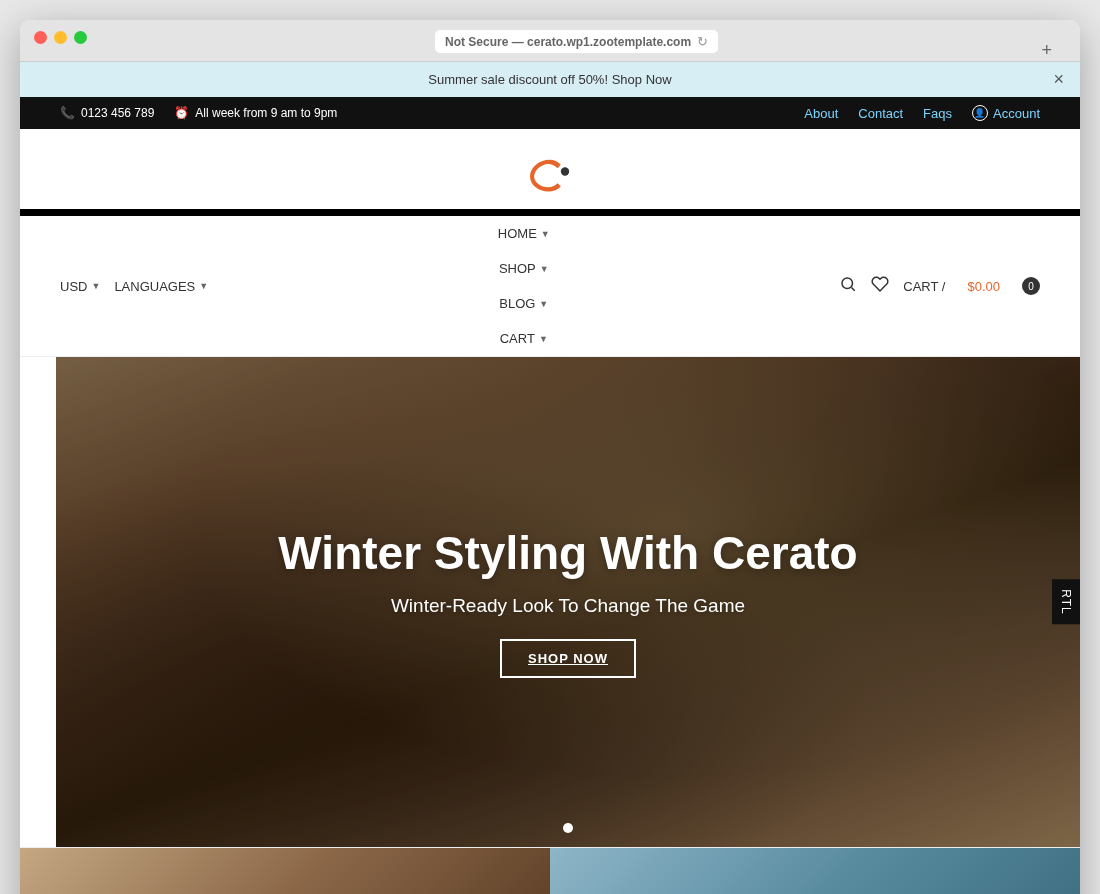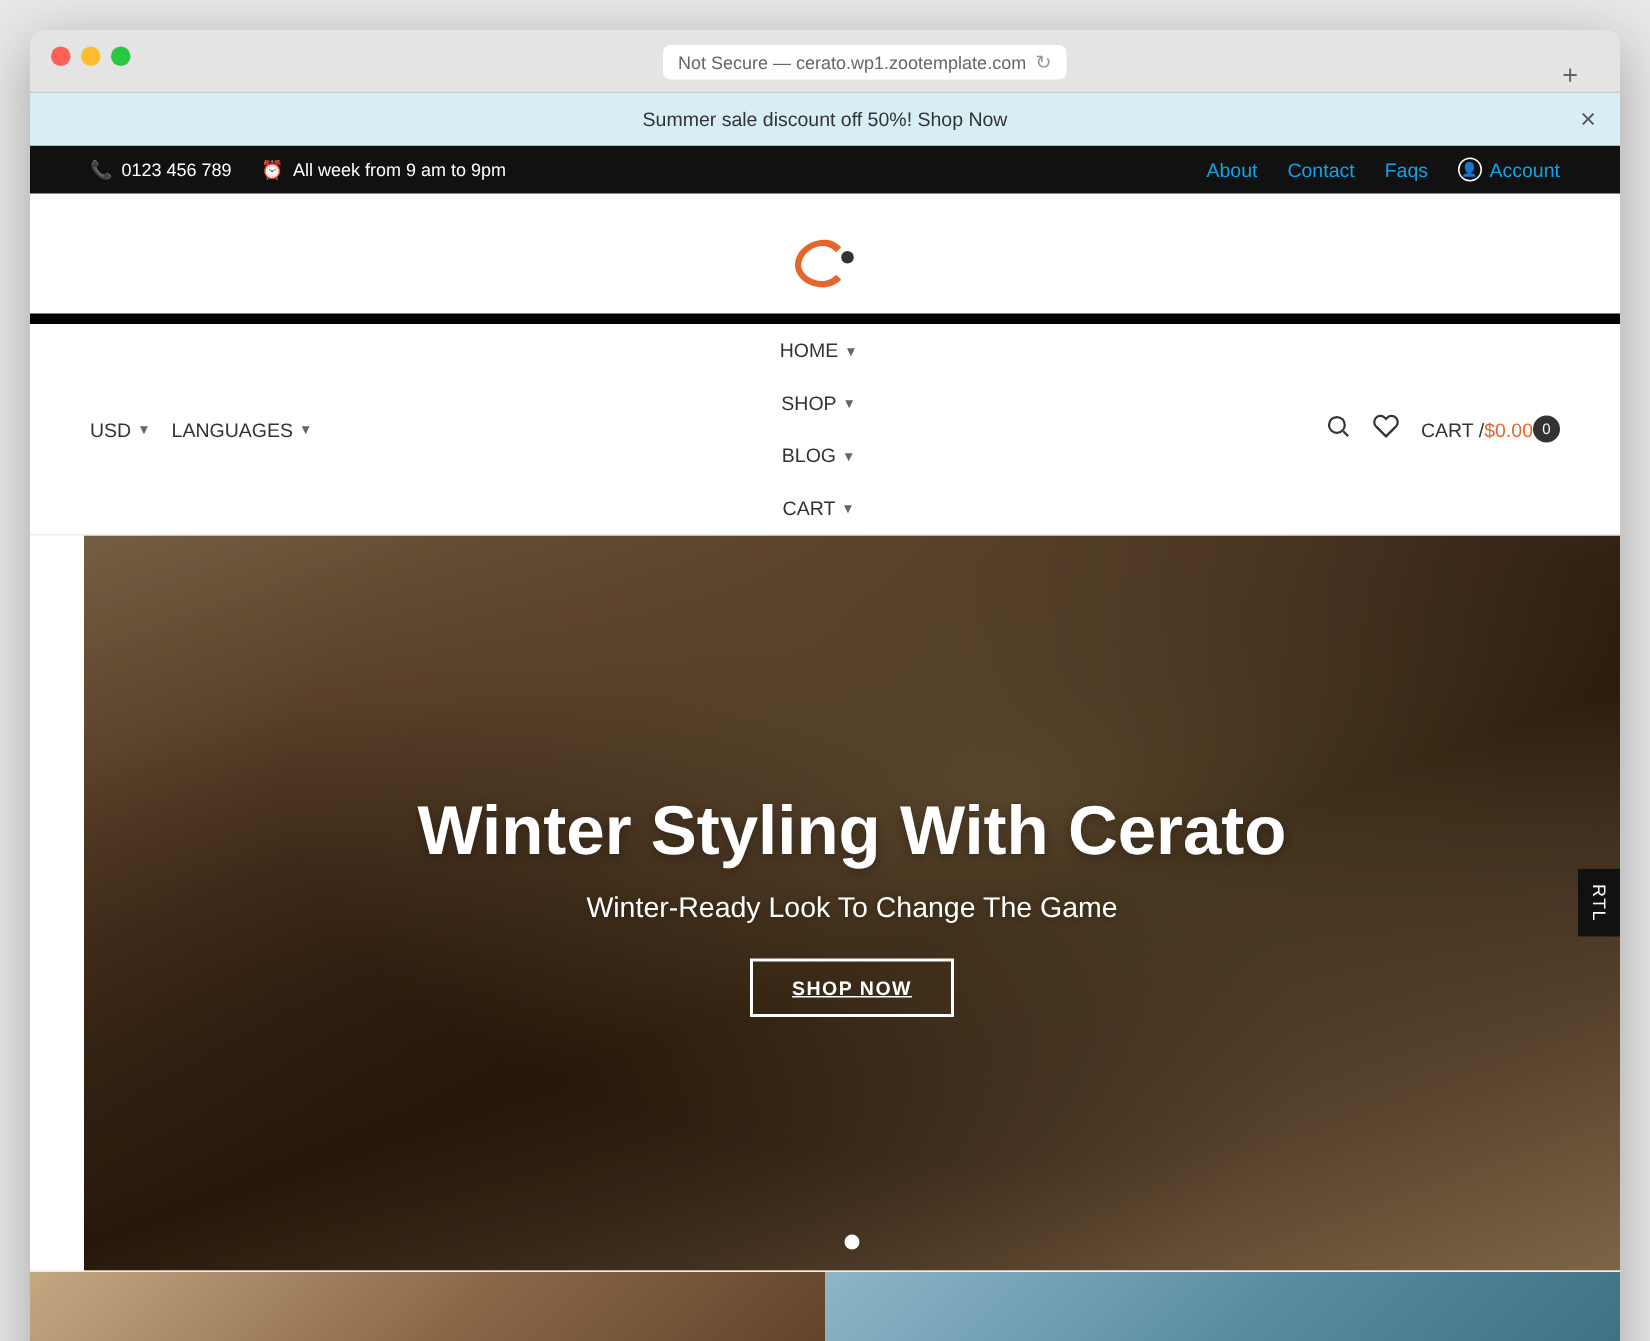--- a/index.html
+++ b/index.html
@@ -9,56 +9,56 @@
     .browser-window { width: 1060px; background: #f0f0f0; border-radius: 10px; box-shadow: 0 10px 40px rgba(0,0,0,0.3); overflow: hidden; }
 
     
     .browser-chrome { background: #e4e4e4; padding: 10px 14px 8px; border-bottom: 1px solid #ccc; }
     .traffic-lights { display: flex; gap: 7px; margin-bottom: 8px; }
     .traffic-light { width: 13px; height: 13px; border-radius: 50%; }
     .tl-red { background: #ff5f56; }
     .tl-yellow { background: #ffbd2e; }
     .tl-green { background: #27c93f; }
     .address-bar { display: flex; align-items: center; background: white; border-radius: 5px; padding: 4px 10px; font-size: 12px; color: #666; position: relative; max-width: 420px; margin: 0 auto; }
-    .address-bar-text { flex: 1; text-align: center; }
+    .address-bar-text { flex: 1; text-align: center; font-weight: bold; }
     .refresh-icon { margin-left: 6px; color: #999; font-size: 13px; cursor: pointer; }
     .new-tab-btn { position: absolute; right: 14px; top: 10px; font-size: 18px; color: #666; cursor: pointer; }
 
     
     .notification-bar { background: #d8eef5; padding: 10px 20px; display: flex; align-items: center; justify-content: center; position: relative; font-size: 13px; color: #333; }
     .close-notification { position: absolute; right: 16px; font-size: 18px; cursor: pointer; color: #555; background: none; border: none; }
 
     
     .website { background: white; }
 
     
     .top-bar { background: #111; padding: 8px 40px; display: flex; align-items: center; justify-content: space-between; }
     .top-bar-left { display: flex; align-items: center; gap: 20px; color: white; font-size: 12px; }
     .top-bar-info { display: flex; align-items: center; gap: 6px; }
     .top-bar-icon { font-size: 12px; }
     .top-bar-right { display: flex; align-items: center; gap: 20px; }
-    .top-bar-right a { color: #0ea5e9; text-decoration: none; font-size: 13px; }
+    .top-bar-right a { color: #7dd3fc; text-decoration: none; font-size: 13px; }
     .account-link { display: flex; align-items: center; gap: 5px; color: white; text-decoration: none; font-size: 13px; }
     .account-icon { width: 16px; height: 16px; border: 1.5px solid white; border-radius: 50%; display: flex; align-items: center; justify-content: center; font-size: 9px; }
 
     
     .header { padding: 20px 40px 10px; display: flex; justify-content: center; align-items: center; }
     .logo { display: flex; align-items: center; justify-content: center; }
     .logo-svg { width: 50px; height: 50px; }
 
     
     .nav-bar { padding: 10px 40px; display: flex; align-items: center; justify-content: space-between; border-top: 7px solid #000000; border-bottom: 1px solid #eee; }
     .nav-left { display: flex; align-items: center; gap: 14px; }
     .nav-selector { display: flex; align-items: center; gap: 4px; font-size: 13px; color: #333; cursor: pointer; }
     .nav-center { display: flex; align-items: center; gap: 20px; flex-direction: column; }
     .nav-item { display: flex; align-items: center; gap: 4px; font-size: 13px; color: #333; cursor: pointer; text-decoration: none; font-weight: 500; }
     .chevron { font-size: 9px; color: #666; }
     .nav-right { display: flex; align-items: center; gap: 14px; }
     .nav-icon-btn { background: none; border: none; cursor: pointer; font-size: 17px; color: #333; }
-    .cart-btn { display: flex; align-items: center; gap: 0; font-size: 13px; color: #333; cursor: pointer; font-weight: 500; }
+    .cart-btn { display: flex; align-items: center; gap: 22px; font-size: 13px; color: #333; cursor: pointer; font-weight: 500; }
     .cart-price { color: #e5652a; }
     .cart-badge { background: #333; color: white; border-radius: 50%; width: 18px; height: 18px; display: flex; align-items: center; justify-content: center; font-size: 10px; }
 
     
     .hero { position: relative; height: 490px; overflow: hidden; }
     .hero-overlay { position: absolute; inset: 0; background: rgba(0,0,0,0.25); display: flex; flex-direction: column; align-items: center; justify-content: center; text-align: center; color: white; padding: 20px; }
     .hero-title { font-size: 46px; font-weight: 700; line-height: 1.2; margin-bottom: 14px; text-shadow: 0 2px 8px rgba(0,0,0,0.3); }
     .hero-subtitle { font-size: 19px; margin-bottom: 22px; text-shadow: 0 1px 4px rgba(0,0,0,0.3); }
     .hero-cta { background: transparent; border: 2px solid white; color: white; padding: 10px 26px; font-size: 13px; font-weight: 700; cursor: pointer; letter-spacing: 1px; text-transform: uppercase; text-decoration: underline; }
     .hero-dots { position: absolute; bottom: 14px; left: 50%; transform: translateX(-50%); display: flex; gap: 8px; }

